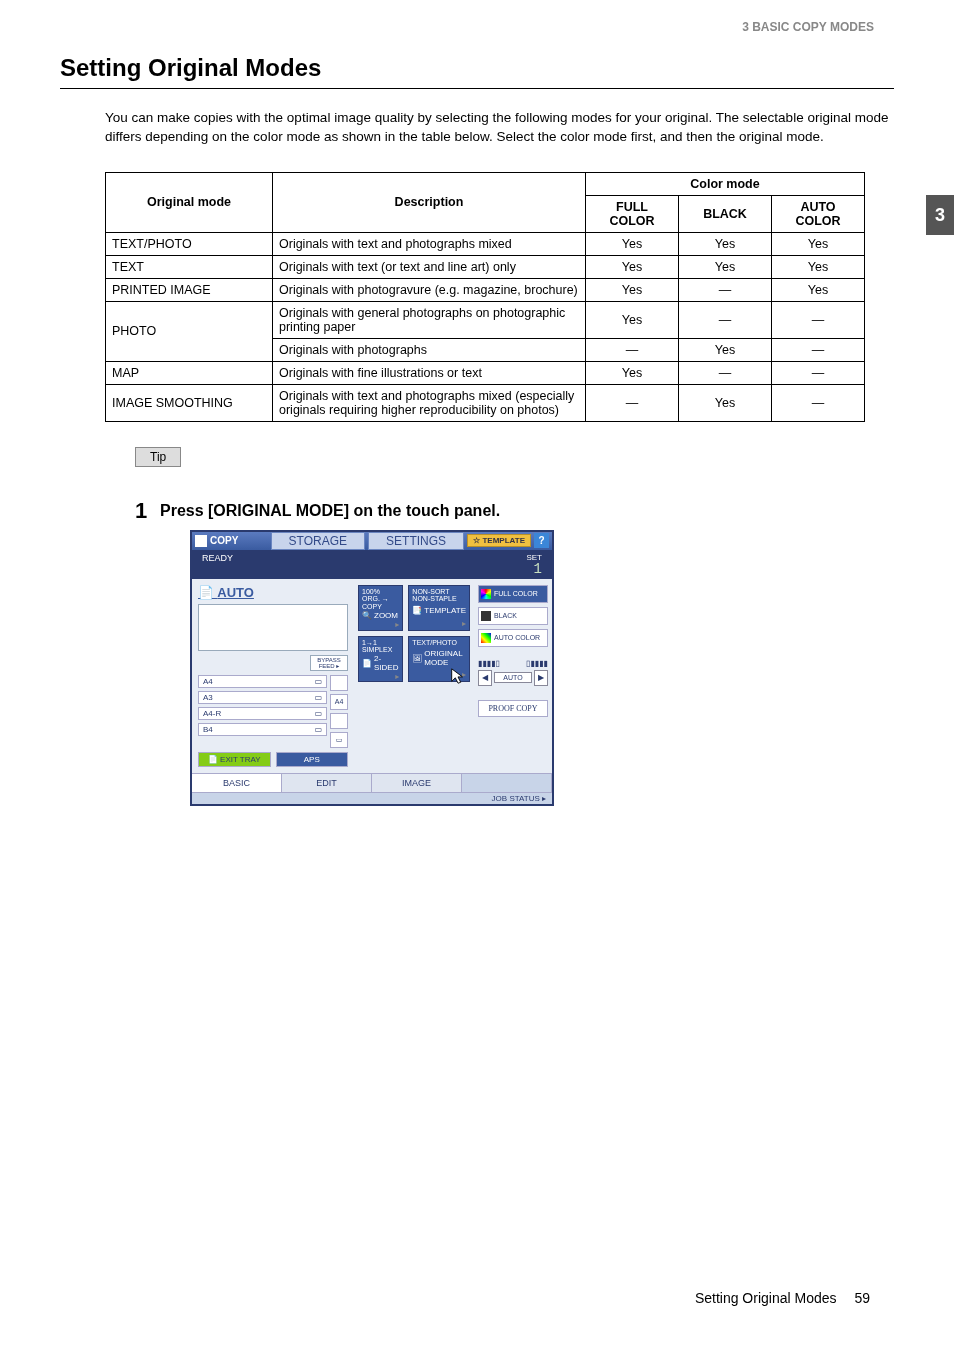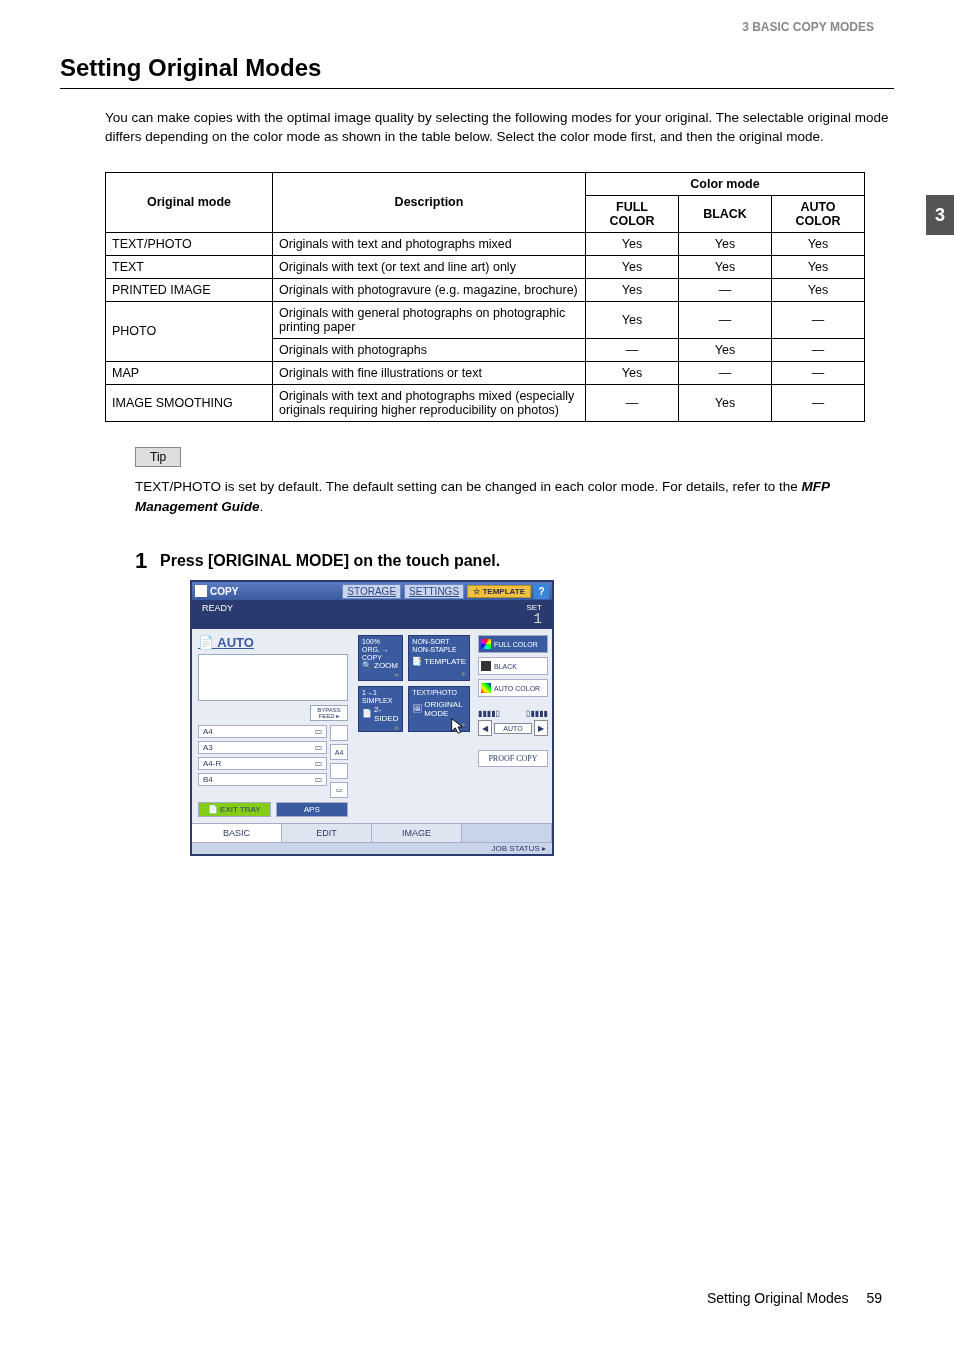--- a/index.html
+++ b/index.html
@@ -118,21 +118,21 @@
     display: flex;
     align-items: center;
     height: 18px;
     padding: 0 3px;
     font-weight: bold;
     font-size: 10px;
     gap: 3px;
   }
   .pbar .icon { width:12px; height:12px; background:#fff; display:inline-block; }
   .pbar .spacer { flex: 1; }
-  .pbar .btn { background:#c8d4ec; color:#334a88; padding:1px 4px; border:1px solid #6a85c0; font-size:10px; font-weight:normal;text-decoration:underline; }
+  .pbar .btn { background:#c8d4ec; color:#334a88; padding:1px 17px; border:1px solid #6a85c0; font-size:12px; font-weight:normal; }
   .pbar .tmpl { background:#f0c040; border:1px solid #b8902a; color:#334; padding:1px 5px; font-size:8px;}
   .pbar .help { width:15px; height:15px; background:#3b86d8; color:#fff; display:flex; align-items:center; justify-content:center; font-weight:bold;}
   .status {
     background:#2a3a6e; color:#fff; padding:3px 10px; display:flex; justify-content:space-between; font-size:9px;
   }
   .status .set { text-align:right; font-size:8px; }
   .status .one { font-family: 'Courier New', monospace; font-size:14px; color:#c8e0c0; display:block; line-height:1; }
   .body {
     display:flex;
     background:#e8edf5;
@@ -184,21 +184,21 @@
   .cursor {
     position:absolute;
     width:18px; height:18px;
     bottom:-4px; right:2px;
   }
   .cursor svg { width:100%; height:100%; }
 
   .footer {
     position: absolute;
     bottom: 25px;
-    right: 72px;
+    right: 84px;
     font-size: 14px;
   }
   .footer .pg { margin-left: 14px; }
 </style>
 </head>
 <body>
 
 <div class="page">
   <div class="top-header">3 BASIC COPY MODES</div>
   <div class="side-tab">3</div>
@@ -265,23 +265,20 @@
       <td>IMAGE SMOOTHING</td>
       <td>Originals with text and photographs mixed (especially originals requiring higher reproducibility on photos)</td>
       <td class="c">—</td>
       <td class="c">Yes</td>
       <td class="c">—</td>
     </tr>
   </tbody>
     </table>
 
   <div class="tip-box">Tip</div>
-  <div class="tip-text">
-    <span>TEXT/PHOTO is set by default. The default setting can be changed in each color mode. For details, refer to the </span><span class="emphasis">MFP Management Guide</span><span>.</span>
-  </div>
 
   <div class="step">
     <div class="step-num">1</div>
     <div class="step-title">Press [ORIGINAL MODE] on the touch panel.</div>
 
     <div class="panel">
       <div class="pbar">
         <span class="icon"></span>
         <span>COPY</span>
         <span class="spacer"></span>

